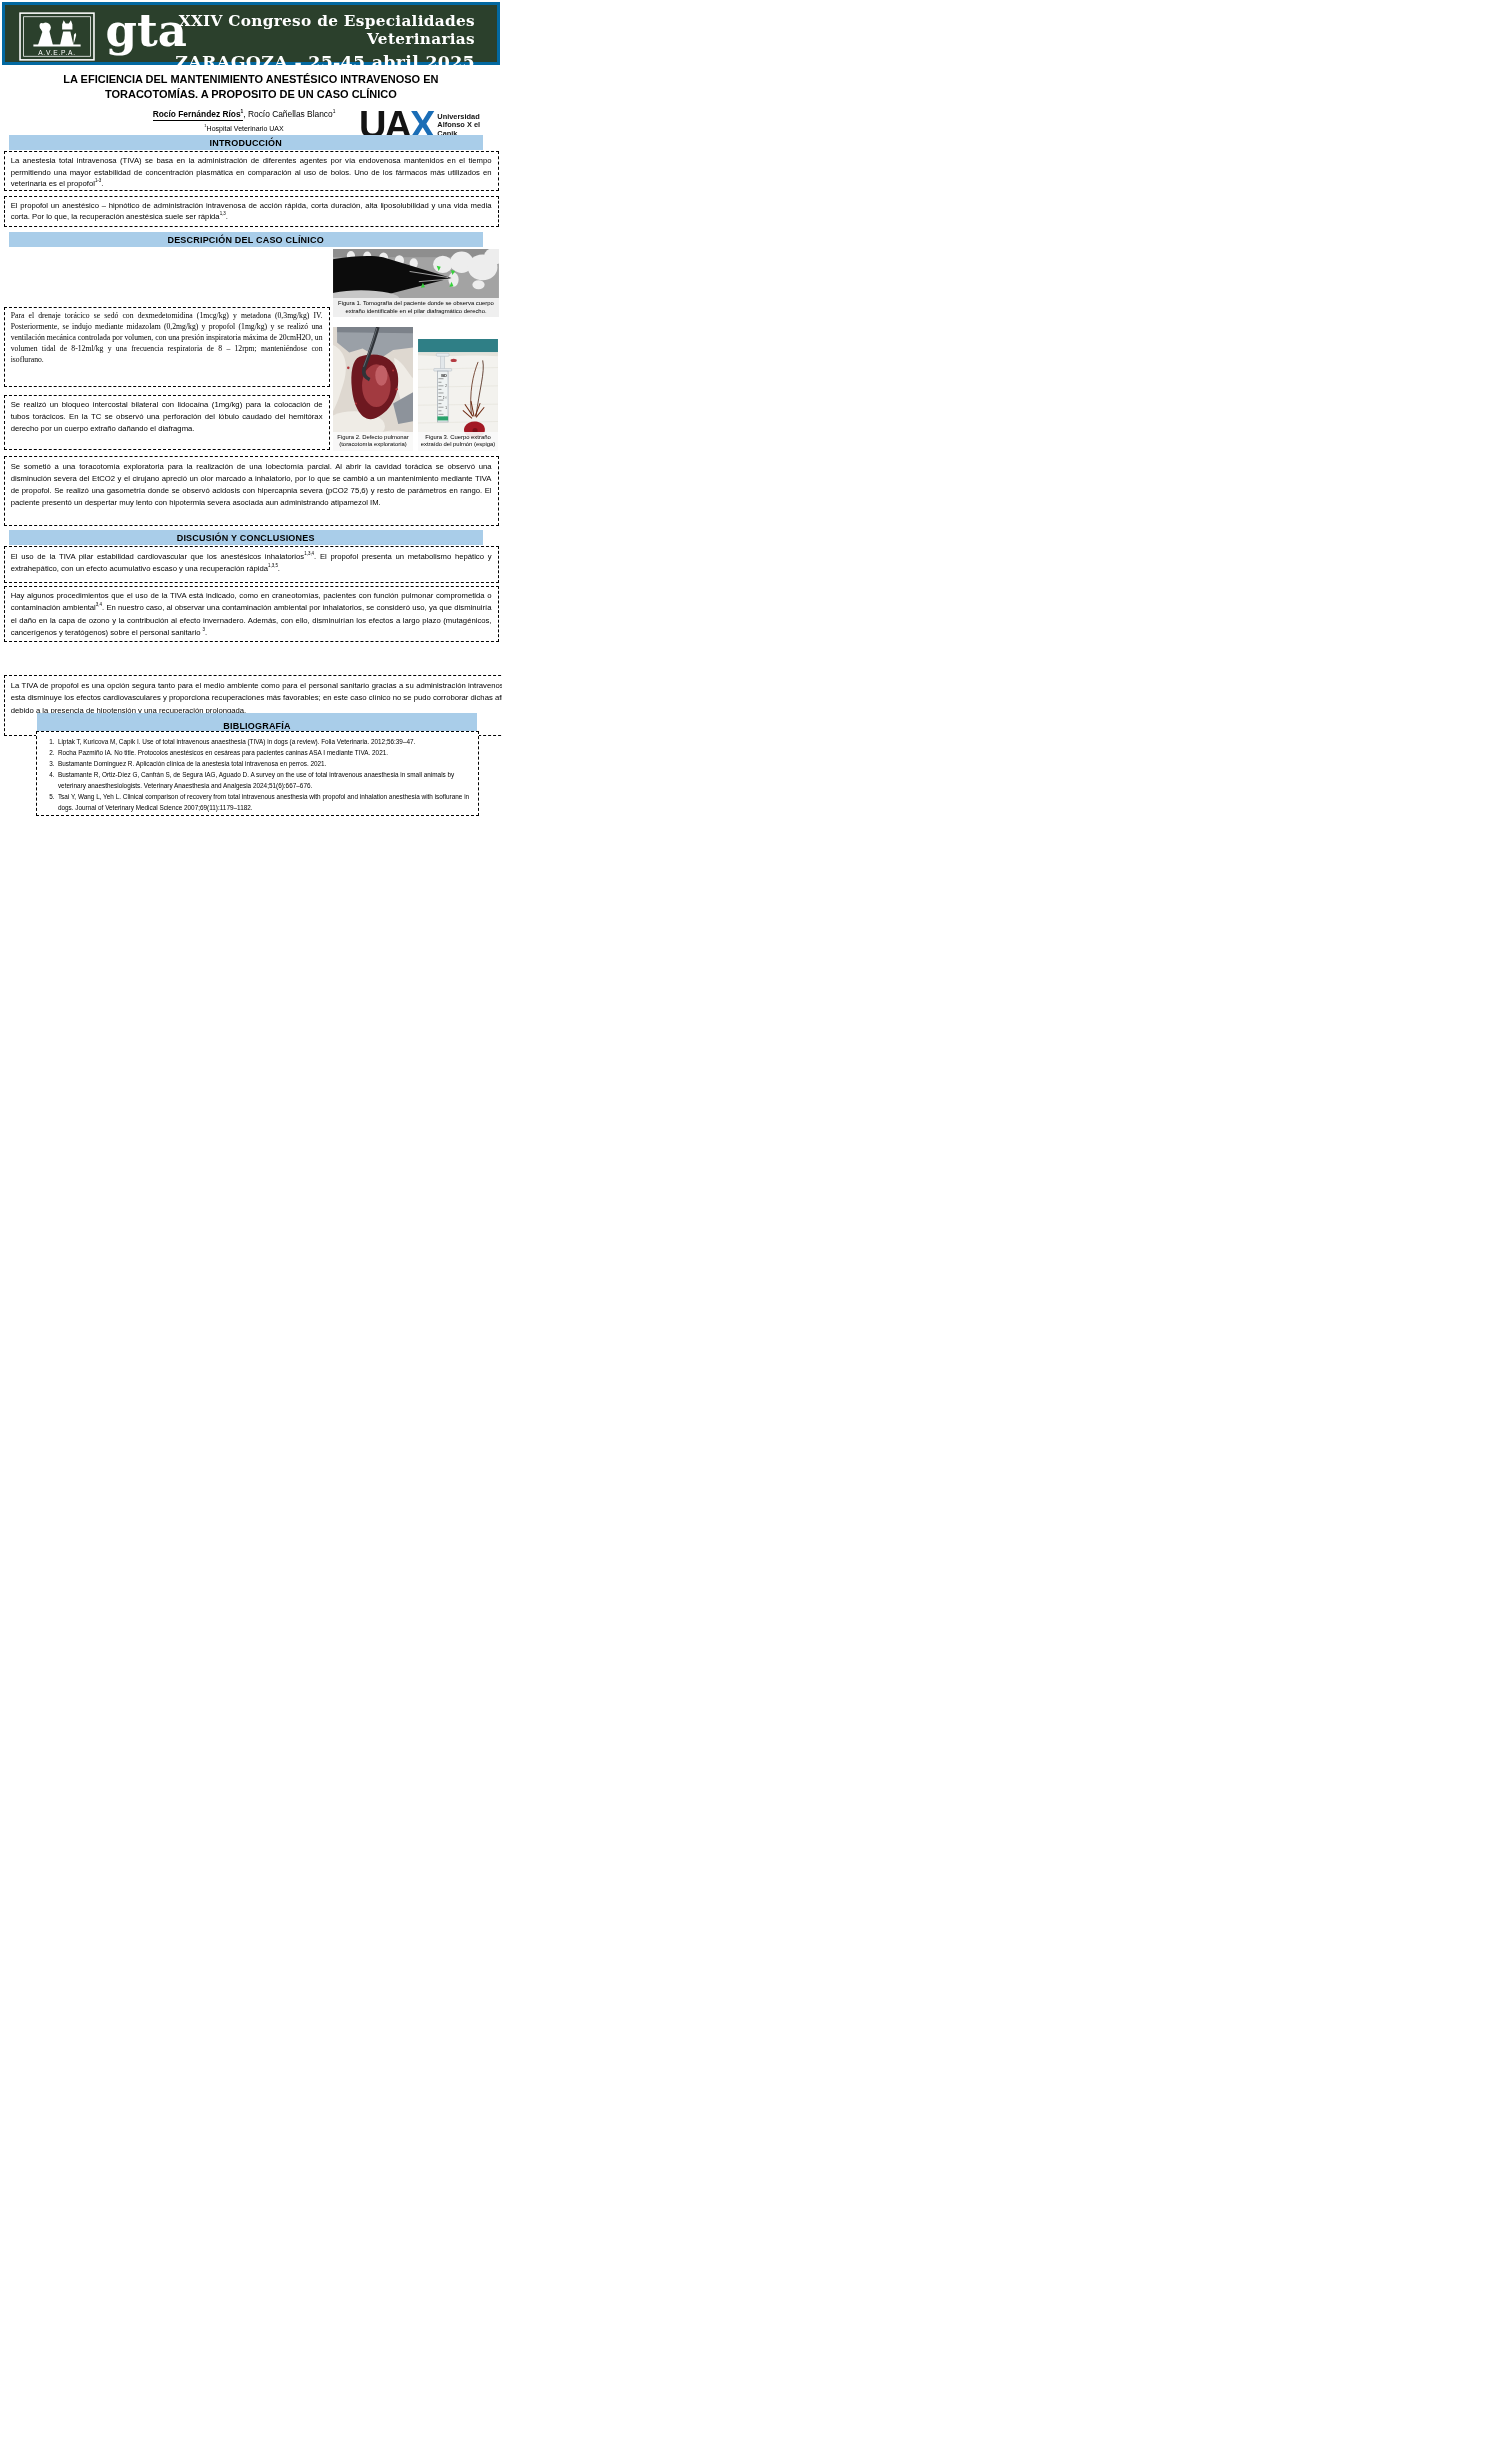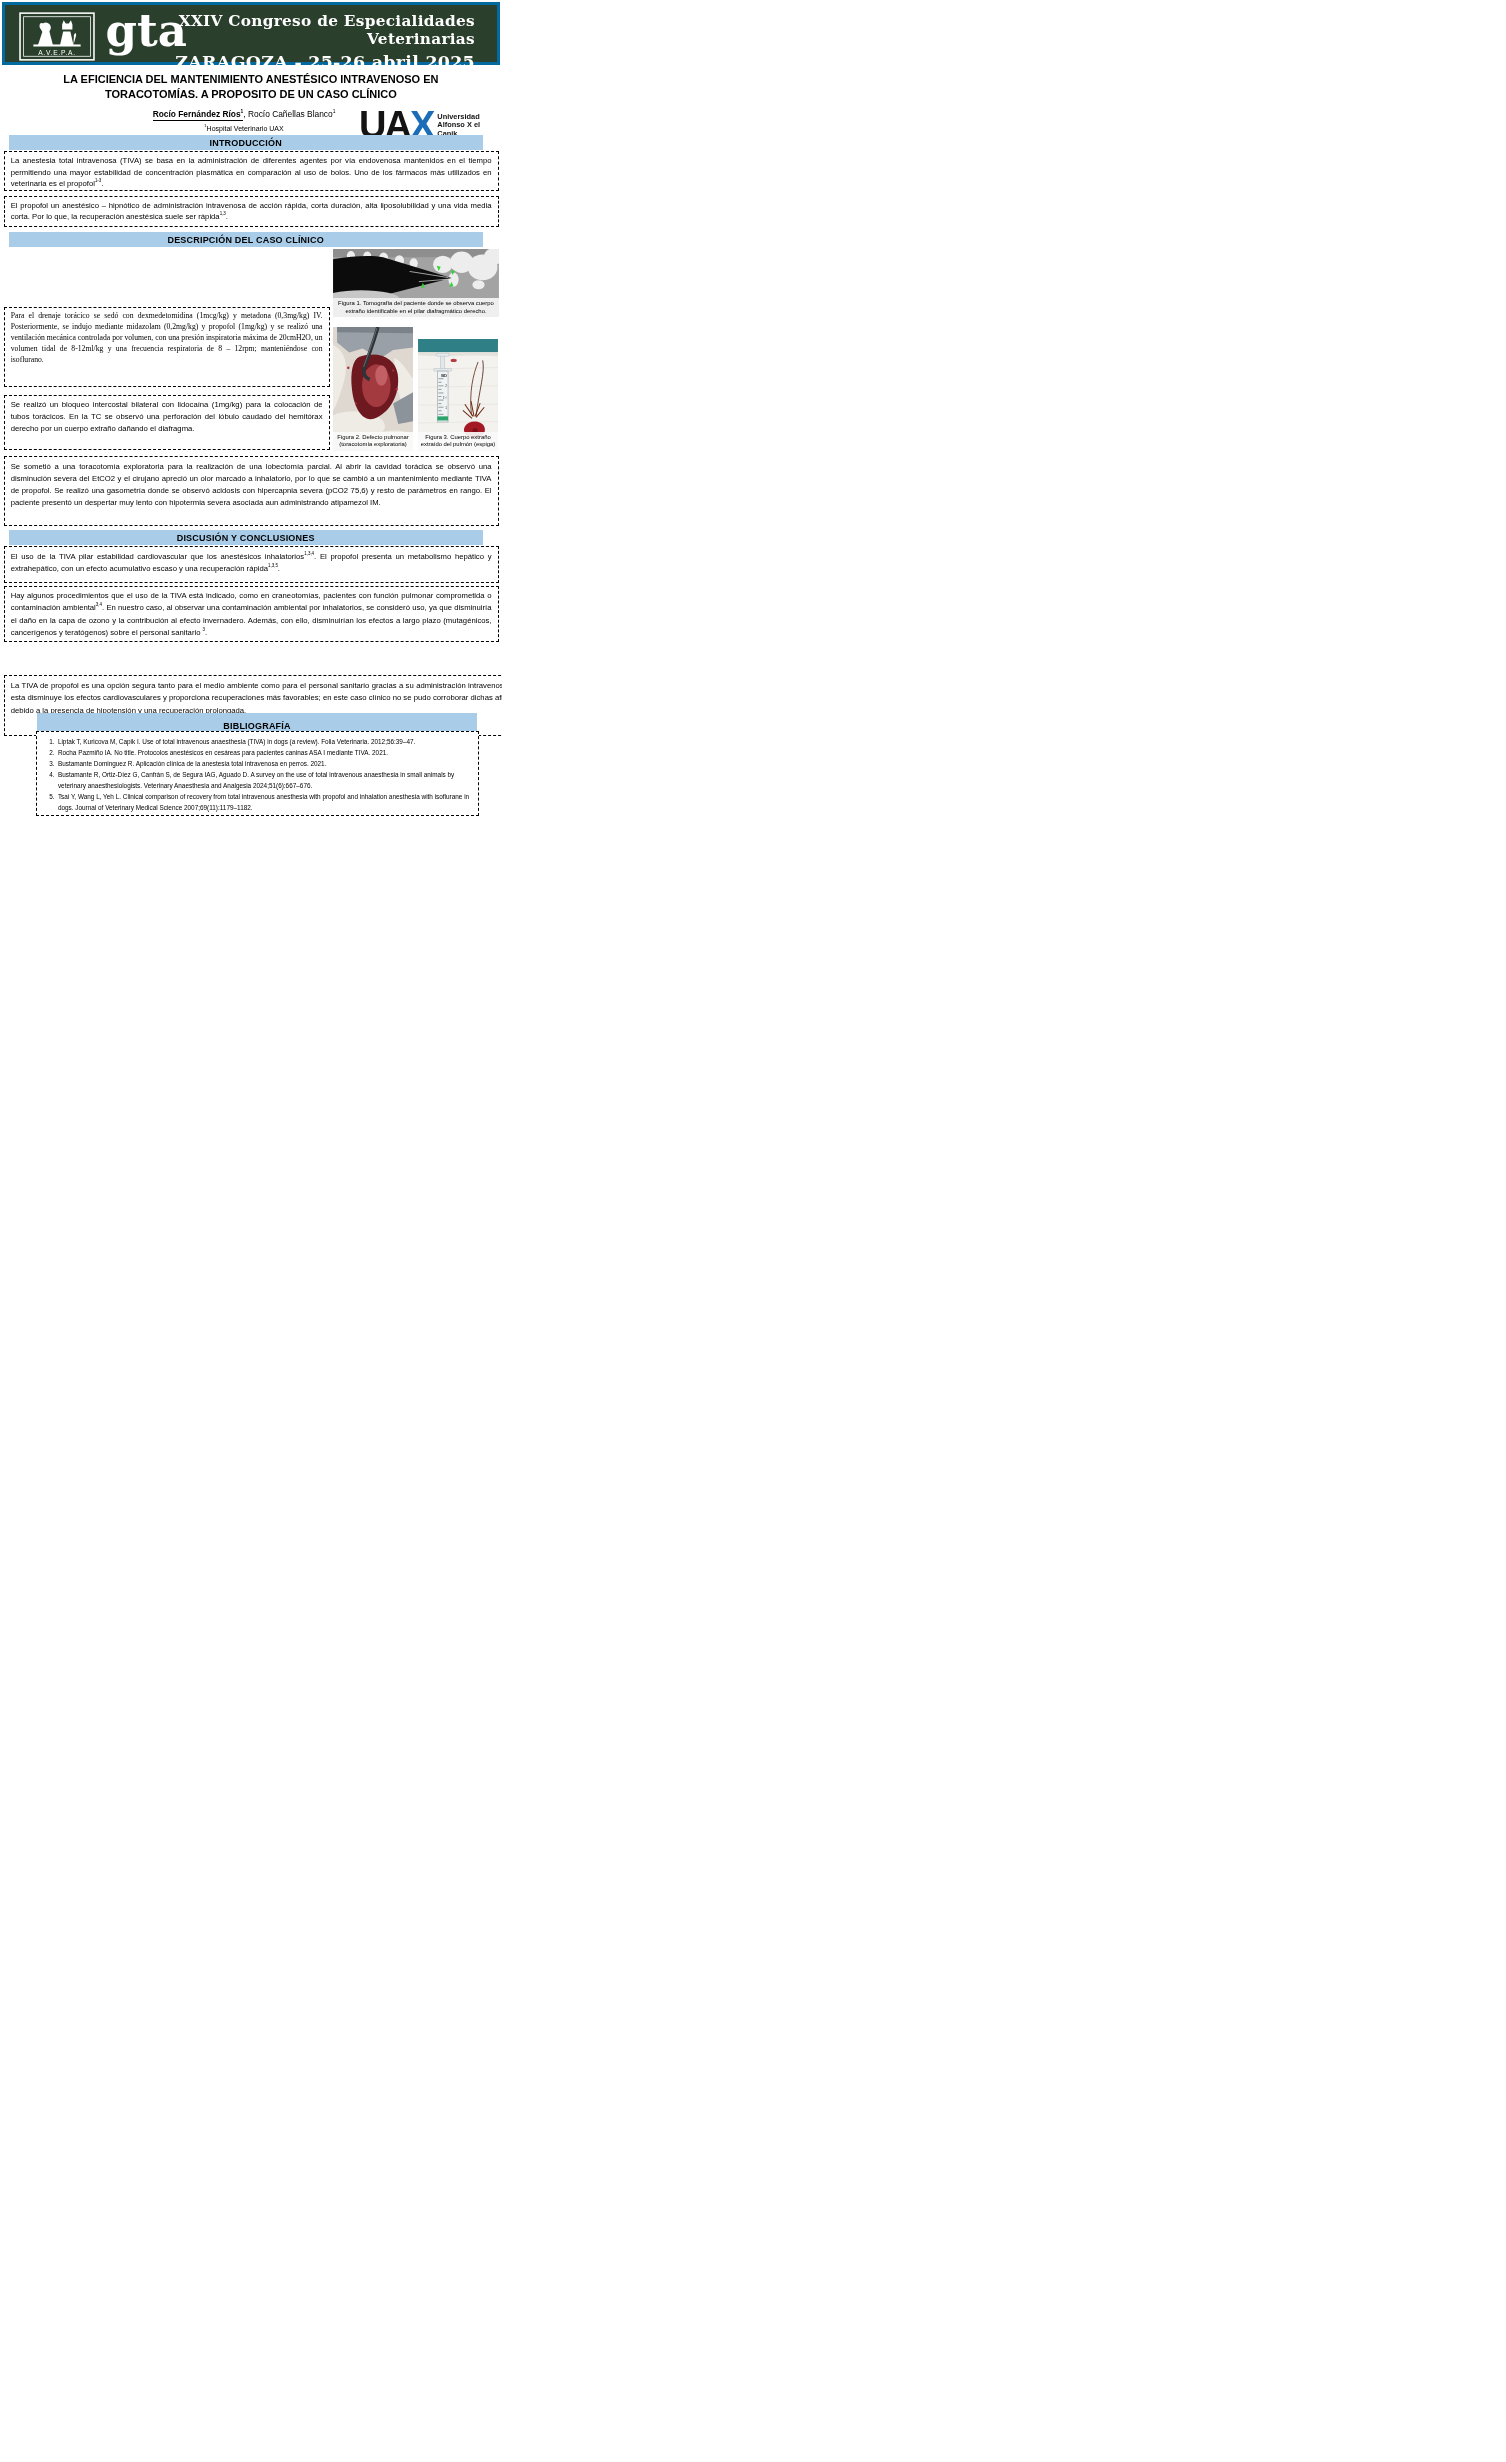--- a/index.html
+++ b/index.html
@@ -96,21 +96,21 @@
           <path d="M80,64 L86,38 L100,38 L106,64 Z"></path>
           <path d="M106,64 L110,50 Q113,44 110,40 L107,44 Z"></path>
         </g>
         <rect x="28" y="63" width="92" height="4" fill="#fff"></rect>
         <text x="74" y="84" text-anchor="middle" font-family="Liberation Sans, sans-serif" font-size="13" letter-spacing="1.5" fill="#fff">A.V.E.P.A.</text>
       </svg>
     </div>
     <div class="gta">gta</div>
     <div class="congress">
       <div class="l1">XXIV Congreso de Especialidades Veterinarias</div>
-      <div class="l2">ZARAGOZA - 25-26 abril 2025</div>
+      <div class="l2">ZARAGOZA - 25-45 abril 2025</div>
     </div>
   </div>
 
   <div class="title">
     <div>LA EFICIENCIA DEL MANTENIMIENTO ANESTÉSICO INTRAVENOSO EN</div>
     <div>TORACOTOMÍAS. A PROPOSITO DE UN CASO CLÍNICO</div>
   </div>
   <div class="authors"><span class="u b"><span>Rocío Fernández Ríos</span><sup>1</sup></span><span>, Rocío Cañellas Blanco</span><sup>1</sup></div>
   <div class="affiliation"><sup>1</sup><span>Hospital Veterinario UAX</span></div>
 

